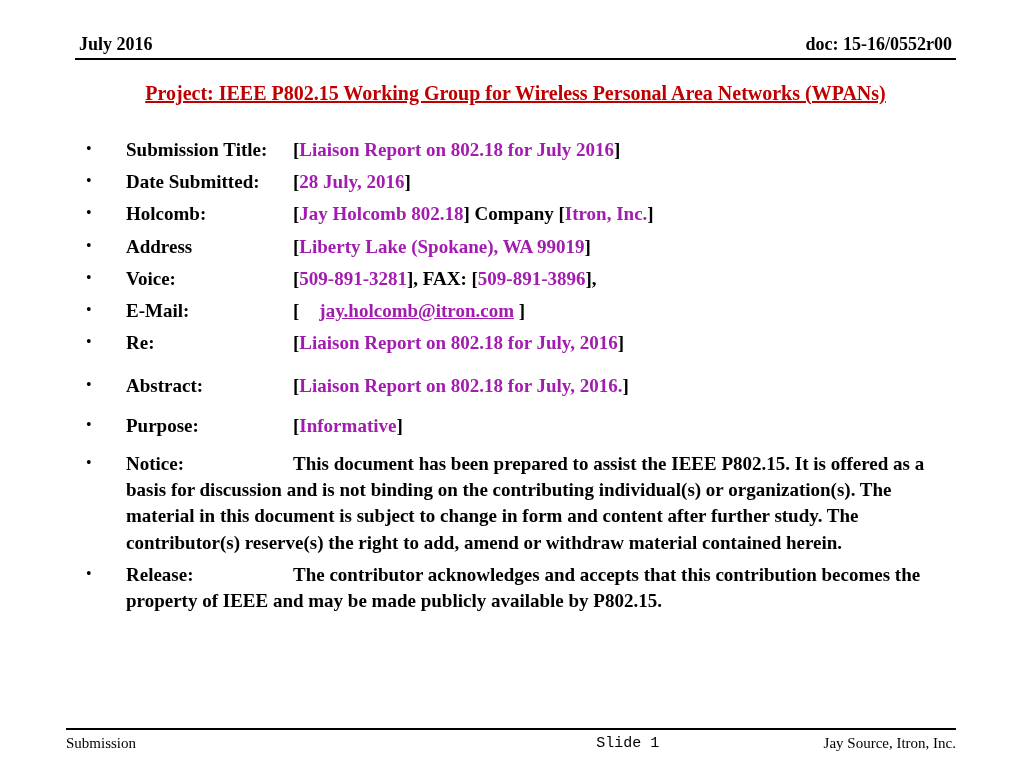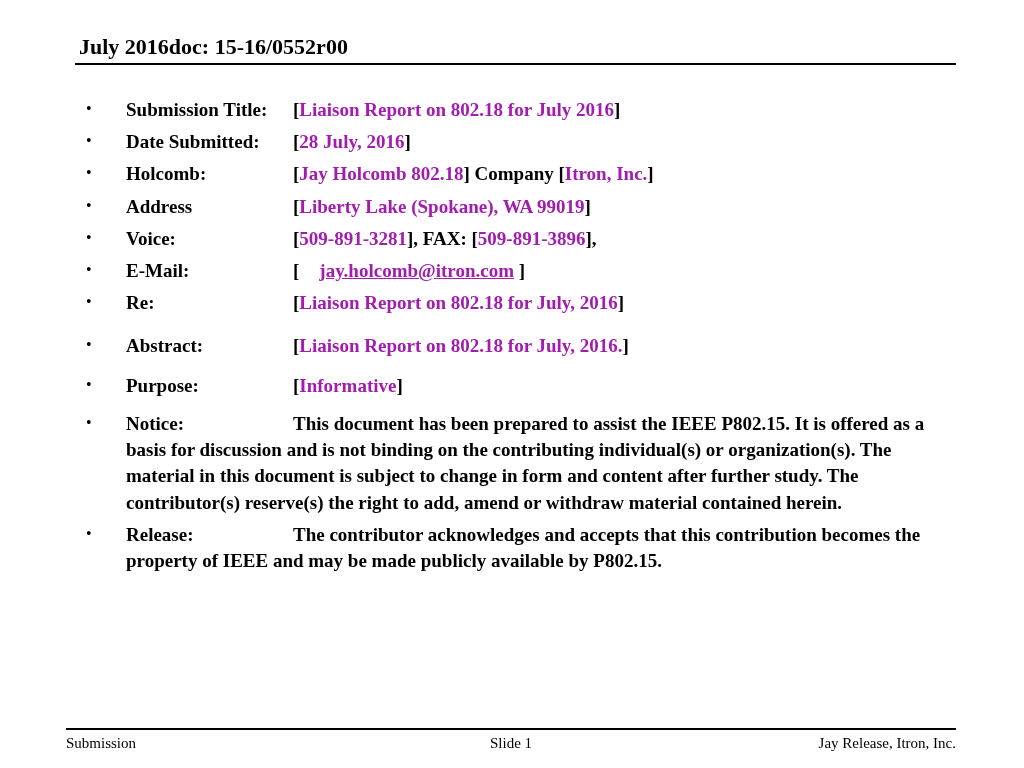--- a/index.html
+++ b/index.html
@@ -17,22 +17,23 @@
   }
   .slide {
     position: absolute;
     inset: 0;
     padding: 34px 68px 0 75px;
     box-sizing: border-box;
   }
   
   .header {
     display: flex;
+    justify-content: space-between;
     align-items: baseline;
-    font-size: 22px;
+    font-size: 18px;
     font-weight: bold;
     border-bottom: 2px solid #000;
     padding: 0 4px 3px 4px;
   }
   
   .title {
     margin-top: 22px;
     text-align: center;
     font-size: 20px;
     font-weight: bold;
@@ -82,50 +83,51 @@
   }
   .footer-line {
     border-top: 2px solid #000;
     margin-bottom: 5px;
   }
   .footer {
     display: flex;
     font-size: 15px;
   }
   .footer .f-left   { flex: 1; text-align: left; }
-  .footer .f-center { flex: 1; text-align: center; }
+  .footer .f-center { flex: 1; text-align: right; font-family: Liberation Mono, monospace; }
   .footer .f-right  { flex: 1; text-align: right; }
 </style>
 </head>
 <body>
 
 <div class="slide">
 
   <div class="header">
     <span>July 2016</span>
     <span>doc: 15-16/0552r00</span>
   </div>
 
+  <div class="title">Project: IEEE P802.15 Working Group for Wireless Personal Area Networks (WPANs)</div>
 
   <div class="fields" id="fields">
       <div class="row"><span class="bullet">•</span><span class="label">Submission Title:</span><span class="value"><span class="seg black">[</span><span class="seg red">Liaison Report on 802.18 for July 2016</span><span class="seg black">]</span></span></div>
       <div class="row"><span class="bullet">•</span><span class="label">Date Submitted:</span><span class="value"><span class="seg black">[</span><span class="seg red">28 July, 2016</span><span class="seg black">]</span></span></div>
       <div class="row"><span class="bullet">•</span><span class="label">Holcomb:</span><span class="value"><span class="seg black">[</span><span class="seg red">Jay Holcomb 802.18</span><span class="seg black">] Company [</span><span class="seg red">Itron, Inc.</span><span class="seg black">]</span></span></div>
       <div class="row"><span class="bullet">•</span><span class="label">Address</span><span class="value"><span class="seg black">[</span><span class="seg red">Liberty Lake (Spokane), WA 99019</span><span class="seg black">]</span></span></div>
       <div class="row"><span class="bullet">•</span><span class="label">Voice:</span><span class="value"><span class="seg black">[</span><span class="seg red">509-891-3281</span><span class="seg black">], FAX: [</span><span class="seg red">509-891-3896</span><span class="seg black">],</span></span></div>
       <div class="row"><span class="bullet">•</span><span class="label">E-Mail:</span><span class="value"><span class="seg black">[</span><span class="seg red ul">jay.holcomb@itron.com</span><span class="seg black"> ]</span></span></div>
       <div class="row"><span class="bullet">•</span><span class="label">Re:</span><span class="value"><span class="seg black">[</span><span class="seg red">Liaison Report on 802.18 for July, 2016</span><span class="seg black">]</span></span></div>
       <div class="row"><span class="bullet">•</span><span class="label">Abstract:</span><span class="value"><span class="seg black">[</span><span class="seg red">Liaison Report on 802.18 for July, 2016.</span><span class="seg black">]</span></span></div>
       <div class="row"><span class="bullet">•</span><span class="label">Purpose:</span><span class="value"><span class="seg black">[</span><span class="seg red">Informative</span><span class="seg black">]</span></span></div>
       <div class="row"><span class="bullet">•</span><span class="label">Notice:</span><span class="value"><span class="seg black">This document has been prepared to assist the IEEE P802.15.  It is offered as a basis for discussion and is not binding on the contributing individual(s) or organization(s). The material in this document is subject to change in form and content after further study. The contributor(s) reserve(s) the right to add, amend or withdraw material contained herein.</span></span></div>
       <div class="row"><span class="bullet">•</span><span class="label">Release:</span><span class="value"><span class="seg black">The contributor acknowledges and accepts that this contribution becomes the property of IEEE and may be made publicly available by P802.15.</span></span></div>
     </div>
 
   <div class="footer-block">
     <div class="footer-line"></div>
     <div class="footer">
       <span class="f-left">Submission</span>
       <span class="f-center">Slide 1</span>
-      <span class="f-right">Jay Release, Itron, Inc.</span>
+      <span class="f-right">Jay Source, Itron, Inc.</span>
     </div>
   </div>
 
 </div>
 
 </body></html>

